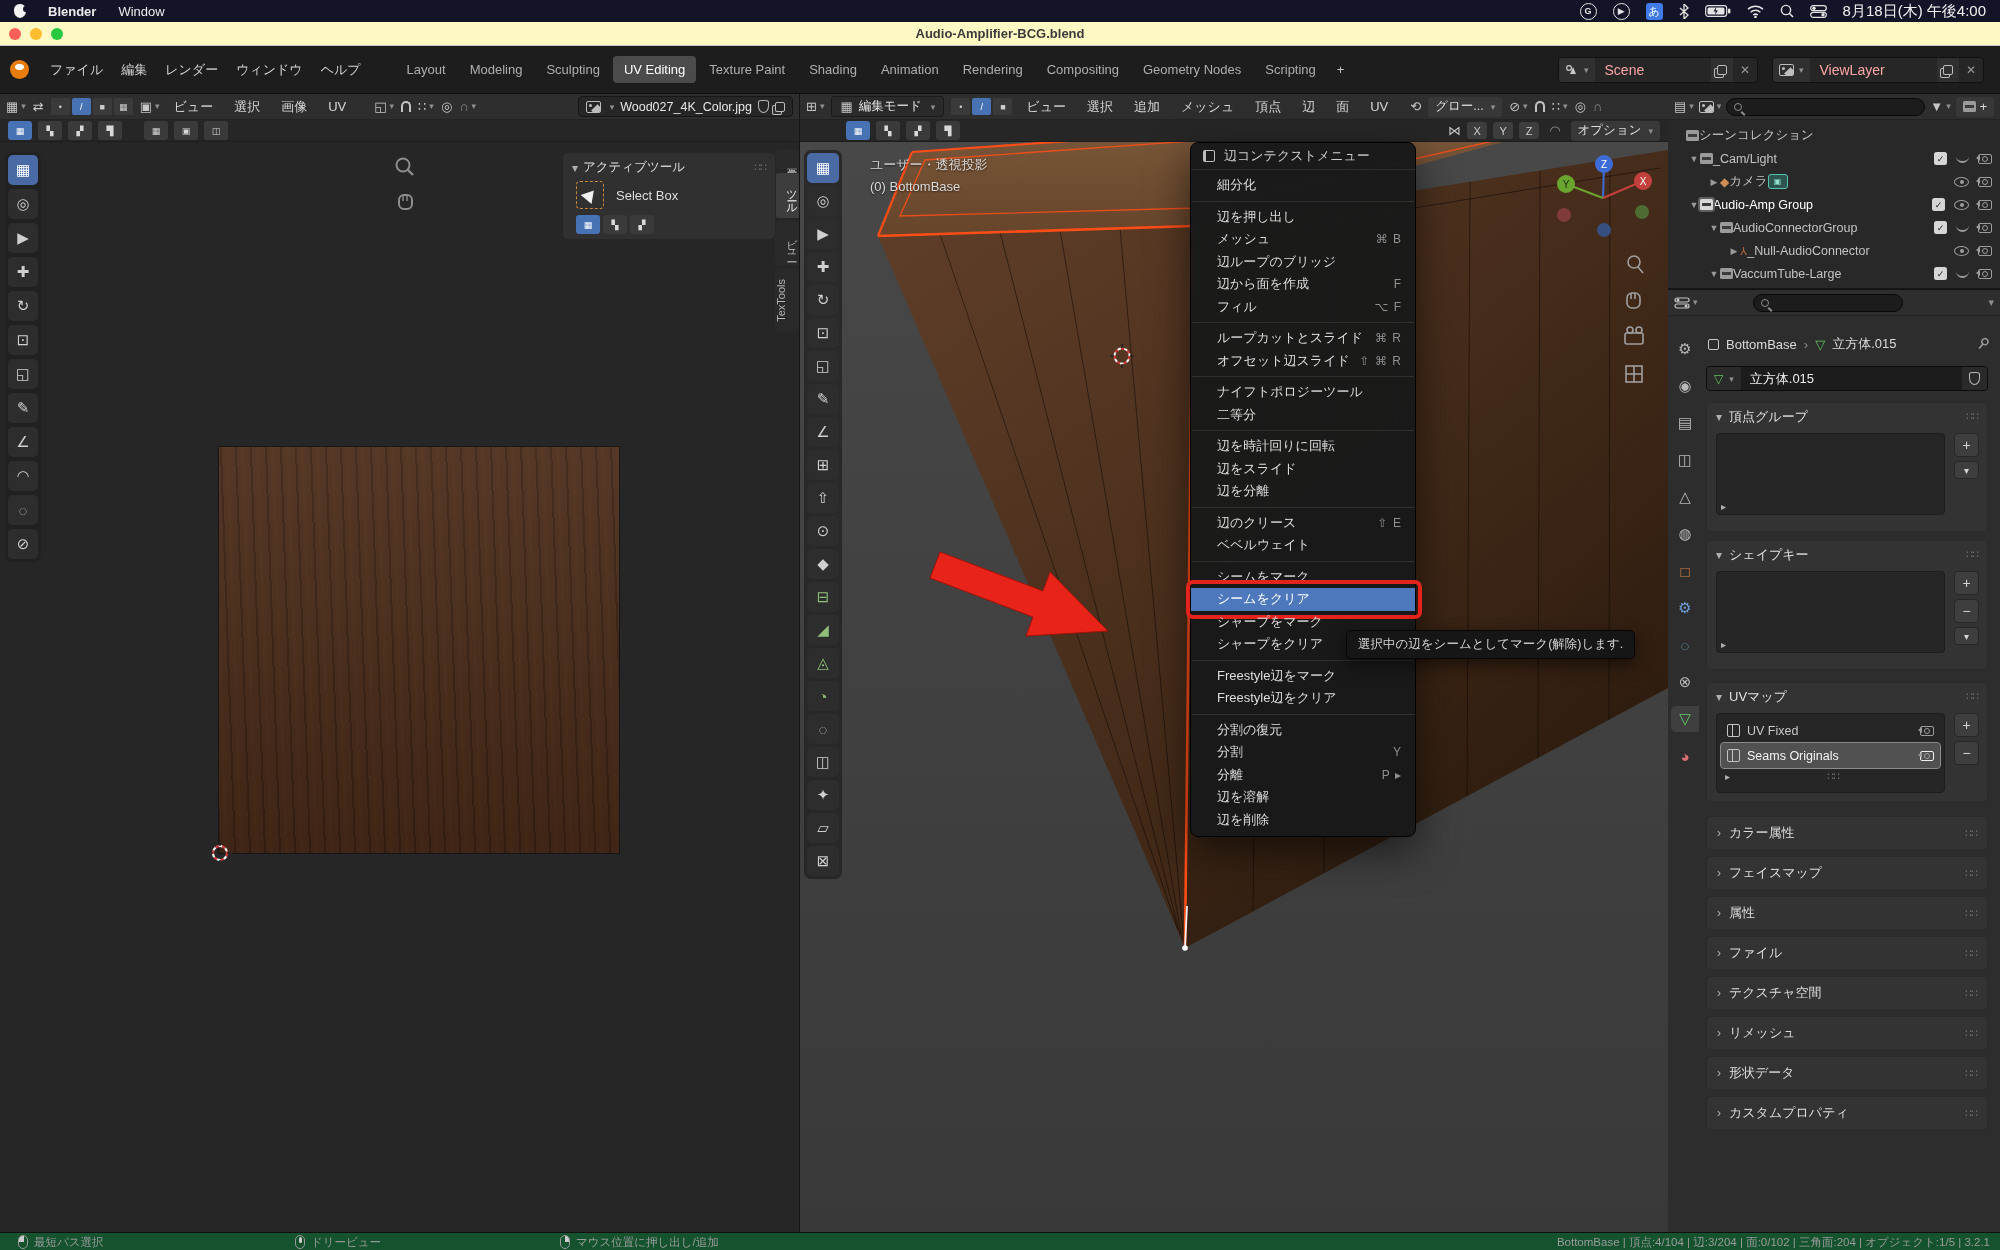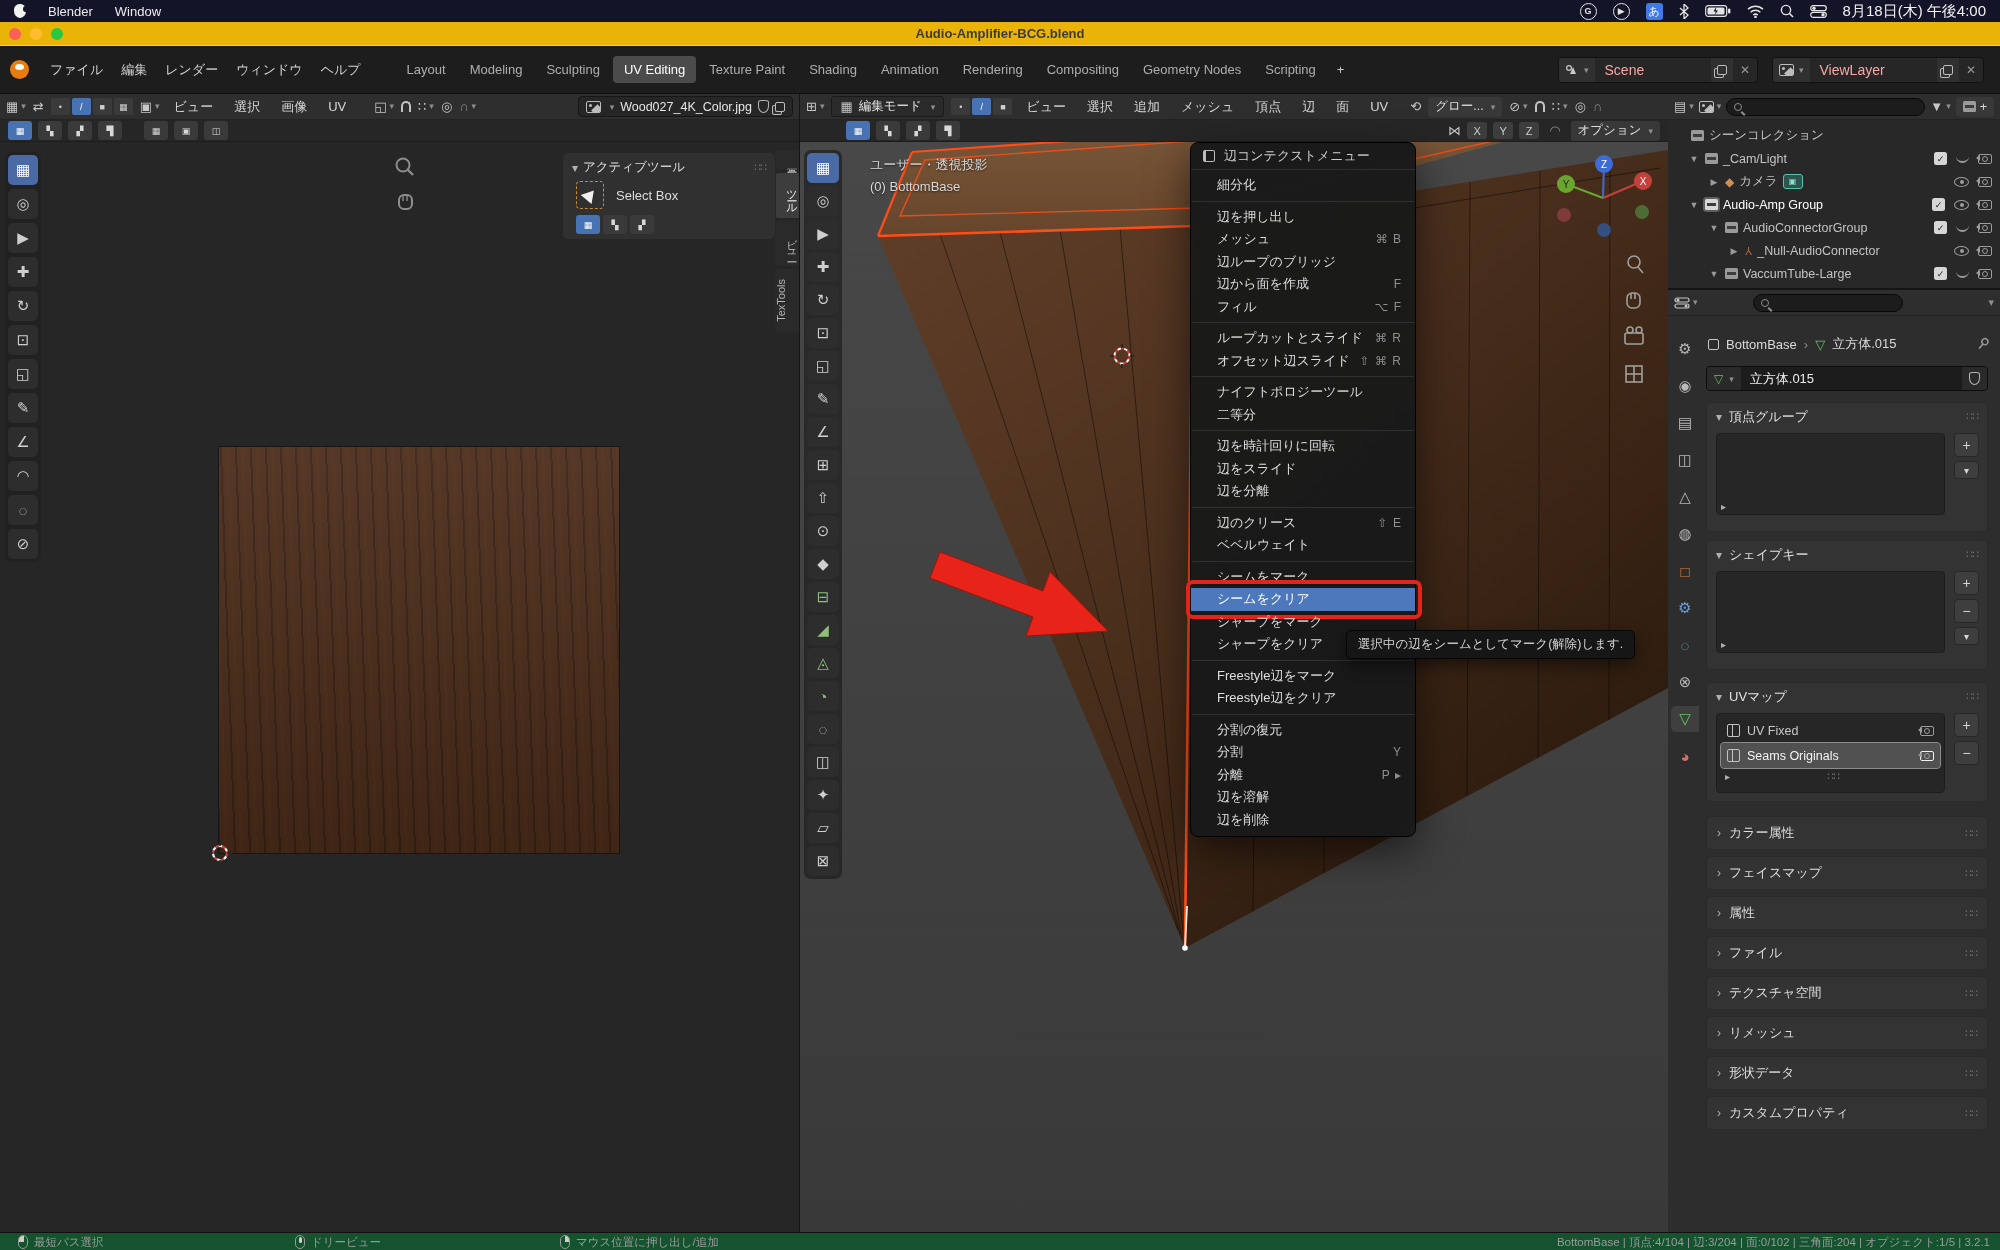--- a/index.html
+++ b/index.html
@@ -8,28 +8,28 @@
   .abs{position:absolute}
   .flex{display:flex;align-items:center}
   .dd{color:#8f8f8f;font-size:9px;margin-left:3px}
   .grip{color:#6f6f6f;font-size:11px;letter-spacing:-1px}
 
   
   #macbar{left:0;top:0;width:2000px;height:22px;background:#141428;display:flex;align-items:center;padding:0 14px;gap:22px;z-index:10}
   #macbar .apple{width:12px;height:14px;background:#f2f2f2;border-radius:45% 45% 48% 48%/40% 40% 52% 52%;position:relative}
   #macbar .apple::after{content:'';position:absolute;right:-2px;top:2px;width:5px;height:6px;border-radius:50%;background:#141428}
   #macbar .mb{color:#ececec;font-size:13px}
-  #macbar .mb.b{font-weight:normal}
+  #macbar .mb.b{font-weight:bold}
   .macright{margin-left:auto;display:flex;align-items:center;gap:16px}
   .stat-ic{width:17px;height:17px;border-radius:50%;border:1.4px solid #e4e4e4;color:#e4e4e4;font-size:9px;display:flex;align-items:center;justify-content:center;font-weight:bold}
   .ime{width:17px;height:17px;border-radius:3px;background:#3f7ae8;color:#fff;font-size:11px;display:flex;align-items:center;justify-content:center}
   .clock{color:#f0f0f0;font-size:15px}
 
   
-  #titlebar{left:0;top:22px;width:2000px;height:24px;background:#eab308;border-bottom:1px solid #c9c7c7;display:flex;align-items:center;z-index:10}
+  #titlebar{left:0;top:22px;width:2000px;height:24px;background:#fef9c3;border-bottom:1px solid #c9c7c7;display:flex;align-items:center;z-index:10}
   .tl{width:12px;height:12px;border-radius:50%;margin-left:9px}
   #wtitle{position:absolute;left:0;right:0;text-align:center;color:#3b3b3b;font-size:13px;font-weight:bold}
 
   
   #topbar{left:0;top:46px;width:2000px;height:48px;background:#1d1d1d;border-bottom:1px solid #0f0f0f;display:flex;align-items:center;padding:0 10px;z-index:9}
   .blogo{width:19px;height:19px;border-radius:50%;background:#e87d0d;position:relative;margin-right:12px}
   .blogo::after{content:'';position:absolute;left:5px;top:4px;width:9px;height:6px;border-radius:50%;background:#fff}
   .tmenu{color:#d2d2d2;font-size:13px;padding:4px 9px;border-radius:3px}
   .wstabs{display:flex;margin-left:26px;gap:2px}
   .wtab{color:#aeaeae;font-size:13px;padding:6px 11px;border-radius:4px}
@@ -95,21 +95,21 @@
   .mi.hl{background:#4d78bb;color:#fff}
   .mi.hl::after{content:'';position:absolute;left:-5px;right:-7px;top:-8px;bottom:-8px;border:4px solid #e3231c;border-radius:7px;pointer-events:none}
   #tooltip{left:1346px;top:630px;background:#161616;border:1px solid #060606;border-radius:5px;padding:5px 11px;color:#d6d6d6;font-size:12.5px;z-index:55;box-shadow:0 6px 16px rgba(0,0,0,.5)}
 
   
   #outliner{left:1668px;top:94px;width:332px;height:196px;background:#282828;border-bottom:2px solid #151515;overflow:hidden}
   #outliner .edhead{gap:5px}
   .srch{height:18px;background:#1c1c1c;border:1px solid #090909;border-radius:9px;flex:1;display:flex;align-items:center;padding:0 7px;gap:4px}
   .i-mag{width:8px;height:8px;border:1.4px solid #8d8d8d;border-radius:50%;position:relative}
   .i-mag::after{content:'';position:absolute;left:7px;top:7px;width:5px;height:1.6px;background:#8d8d8d;transform:rotate(45deg);transform-origin:0 0}
-  .orow{height:23px;display:flex;align-items:center;font-size:12.5px;color:#c3c3c3;gap:5px;padding-right:8px}
+  .orow{height:23px;display:flex;align-items:center;font-size:12.5px;color:#c3c3c3;padding-right:8px}
   .orow .lbl{white-space:nowrap}
   .orow .tw{width:12px;color:#9a9a9a;font-size:9px;text-align:center}
   .otg{margin-left:auto;display:flex;align-items:center;gap:9px}
   .i-col{width:13px;height:11px;background:#9a9a9a;border-radius:1.5px;position:relative;flex:none}
   .i-col::after{content:'';position:absolute;left:2px;top:4px;right:2px;height:3px;background:#3c3c3c}
   .i-col.hlc{box-shadow:0 0 0 2px #5f5f5f;background:#d8d8d8}
   .i-chk{width:13px;height:13px;background:#d6d6d6;border-radius:2.5px;color:#1c1c1c;font-size:9px;font-weight:bold;display:flex;align-items:center;justify-content:center}
   .i-eye{width:15px;height:10px;border:1.3px solid #9c9c9c;border-radius:50%;position:relative}
   .i-eye::after{content:'';position:absolute;left:4.5px;top:2px;width:4px;height:4px;border-radius:50%;background:#9c9c9c}
   .i-eyec{width:13px;height:8px;border-bottom:2px solid #9c9c9c;border-radius:0 0 12px 12px}

